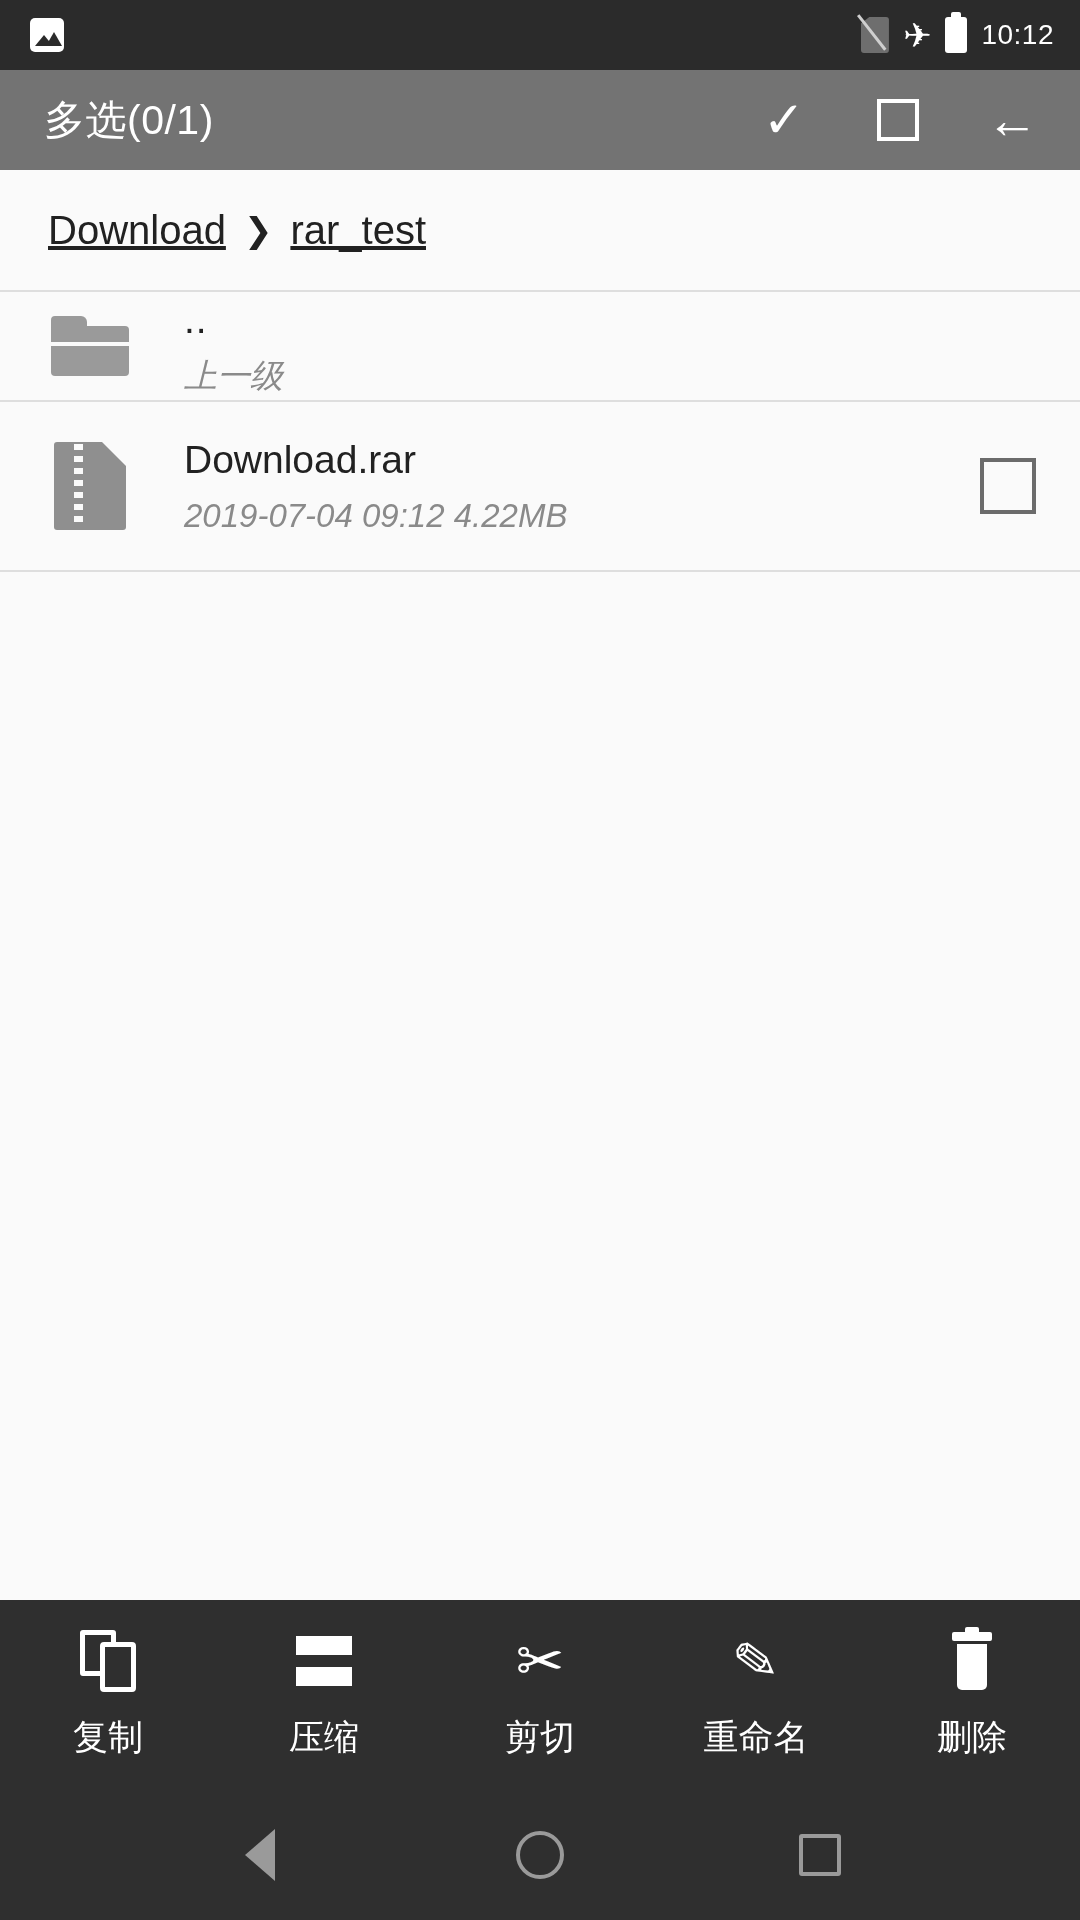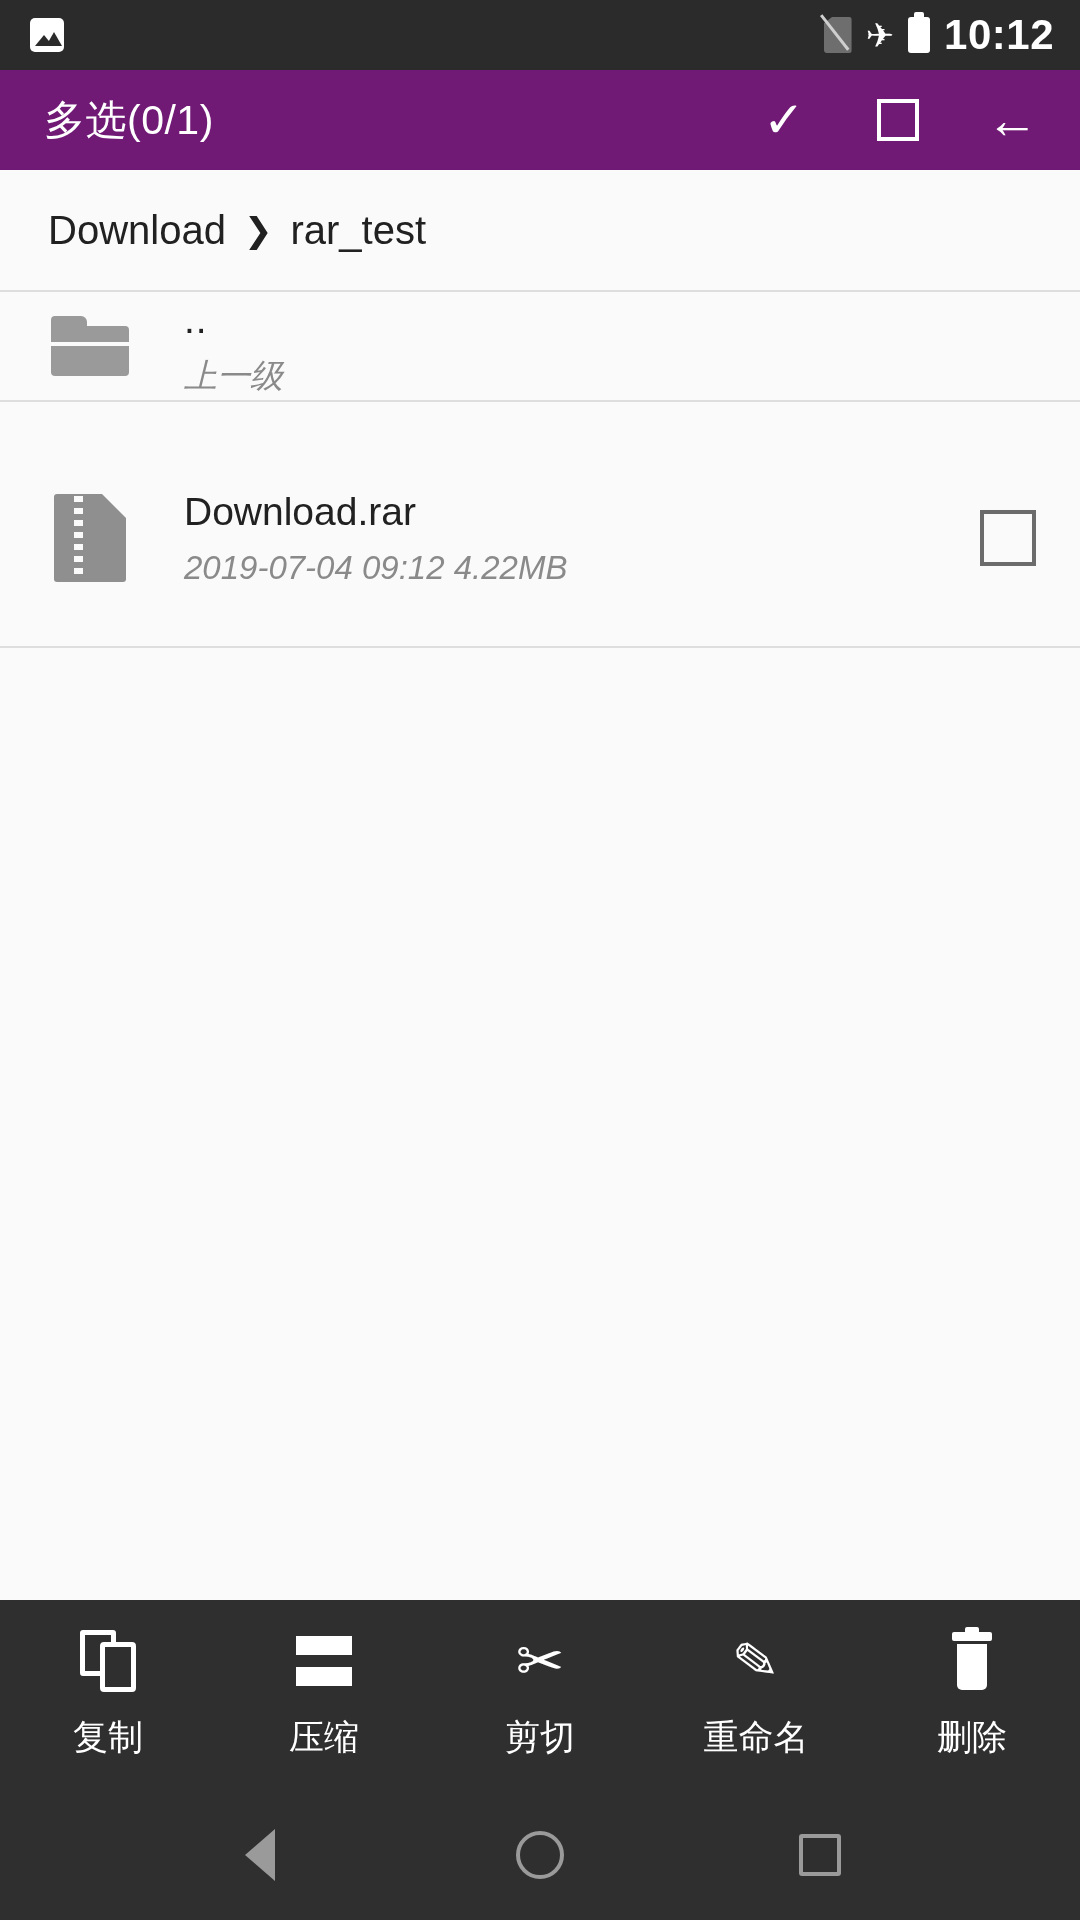--- a/index.html
+++ b/index.html
@@ -46,55 +46,55 @@
     background:#cfcfcf; transform:rotate(-38deg); transform-origin:top left;
   }
   .airplane-icon { font-size:34px; line-height:34px; color:#fff; }
   .battery-icon {
     width:22px; height:36px; border-radius:3px; background:#fff; position:relative;
   }
   .battery-icon::before {
     content:""; position:absolute; top:-5px; left:6px;
     width:10px; height:5px; background:#fff; border-radius:2px 2px 0 0;
   }
-  .clock { font-size:42px; letter-spacing:0.5px; font-weight:700;text-align:right; }
+  .clock { font-size:28px; letter-spacing:0.5px; font-weight:400;text-align:right; }
 
   
   .app-bar {
-    height:100px; background:#701a75; color:#fff;
+    height:100px; background:#737373; color:#fff;
     display:flex; align-items:center; justify-content:space-between;
     padding:0 40px 0 44px; flex:0 0 100px;
   }
   .app-title { font-size:41px; font-weight:400; letter-spacing:0.5px; }
   .app-actions { display:flex; align-items:center; gap:58px; }
   .action-btn {
     width:56px; height:56px; display:flex; align-items:center; justify-content:center;
   }
   .check-glyph { font-size:50px; line-height:50px; color:#fff; }
   .square-glyph { width:42px; height:42px; border:4px solid #fff; }
   .arrow-glyph { font-size:52px; line-height:52px; color:#fff; }
 
   
   .breadcrumb {
     flex:0 0 122px; display:flex; align-items:center;
     padding:0 40px 0 48px; background:#fafafa;
     border-bottom:2px solid #dedede;
   }
-  .crumb { font-size:40px; color:#212121; }
+  .crumb { font-size:40px; color:#212121;text-decoration:underline; }
   .crumb-sep { font-size:34px; color:#212121; font-weight:bold; margin:0 18px; }
 
   
   .file-list { flex:1 1 auto; background:#fafafa; overflow:hidden; }
   .row {
     display:flex; align-items:center; min-height:110px;
     padding:0 44px 0 44px; border-bottom:2px solid #dedede;
     background:#fafafa;
   }
   .row.parent-row { height:110px; }
-  .row.file-row { height:218px;margin-top:28px; }
+  .row.file-row { height:170px; }
   .row-icon { width:92px; flex:0 0 92px; display:flex; align-items:center; justify-content:center; }
   .row-text { flex:1 1 auto; padding-left:48px; display:flex; flex-direction:column; justify-content:center; }
   .row-title { font-size:39px; color:#212121; line-height:1.2; }
   .row-title.dots { font-size:39px; letter-spacing:1px; }
   .row-sub { font-size:33px; color:#8a8a8a; margin-top:12px; line-height:1.2;font-style:italic; }
 
   
   .folder-icon { width:78px; height:60px; position:relative; }
   .folder-icon .tab {
     position:absolute; top:0; left:0; width:36px; height:14px;

